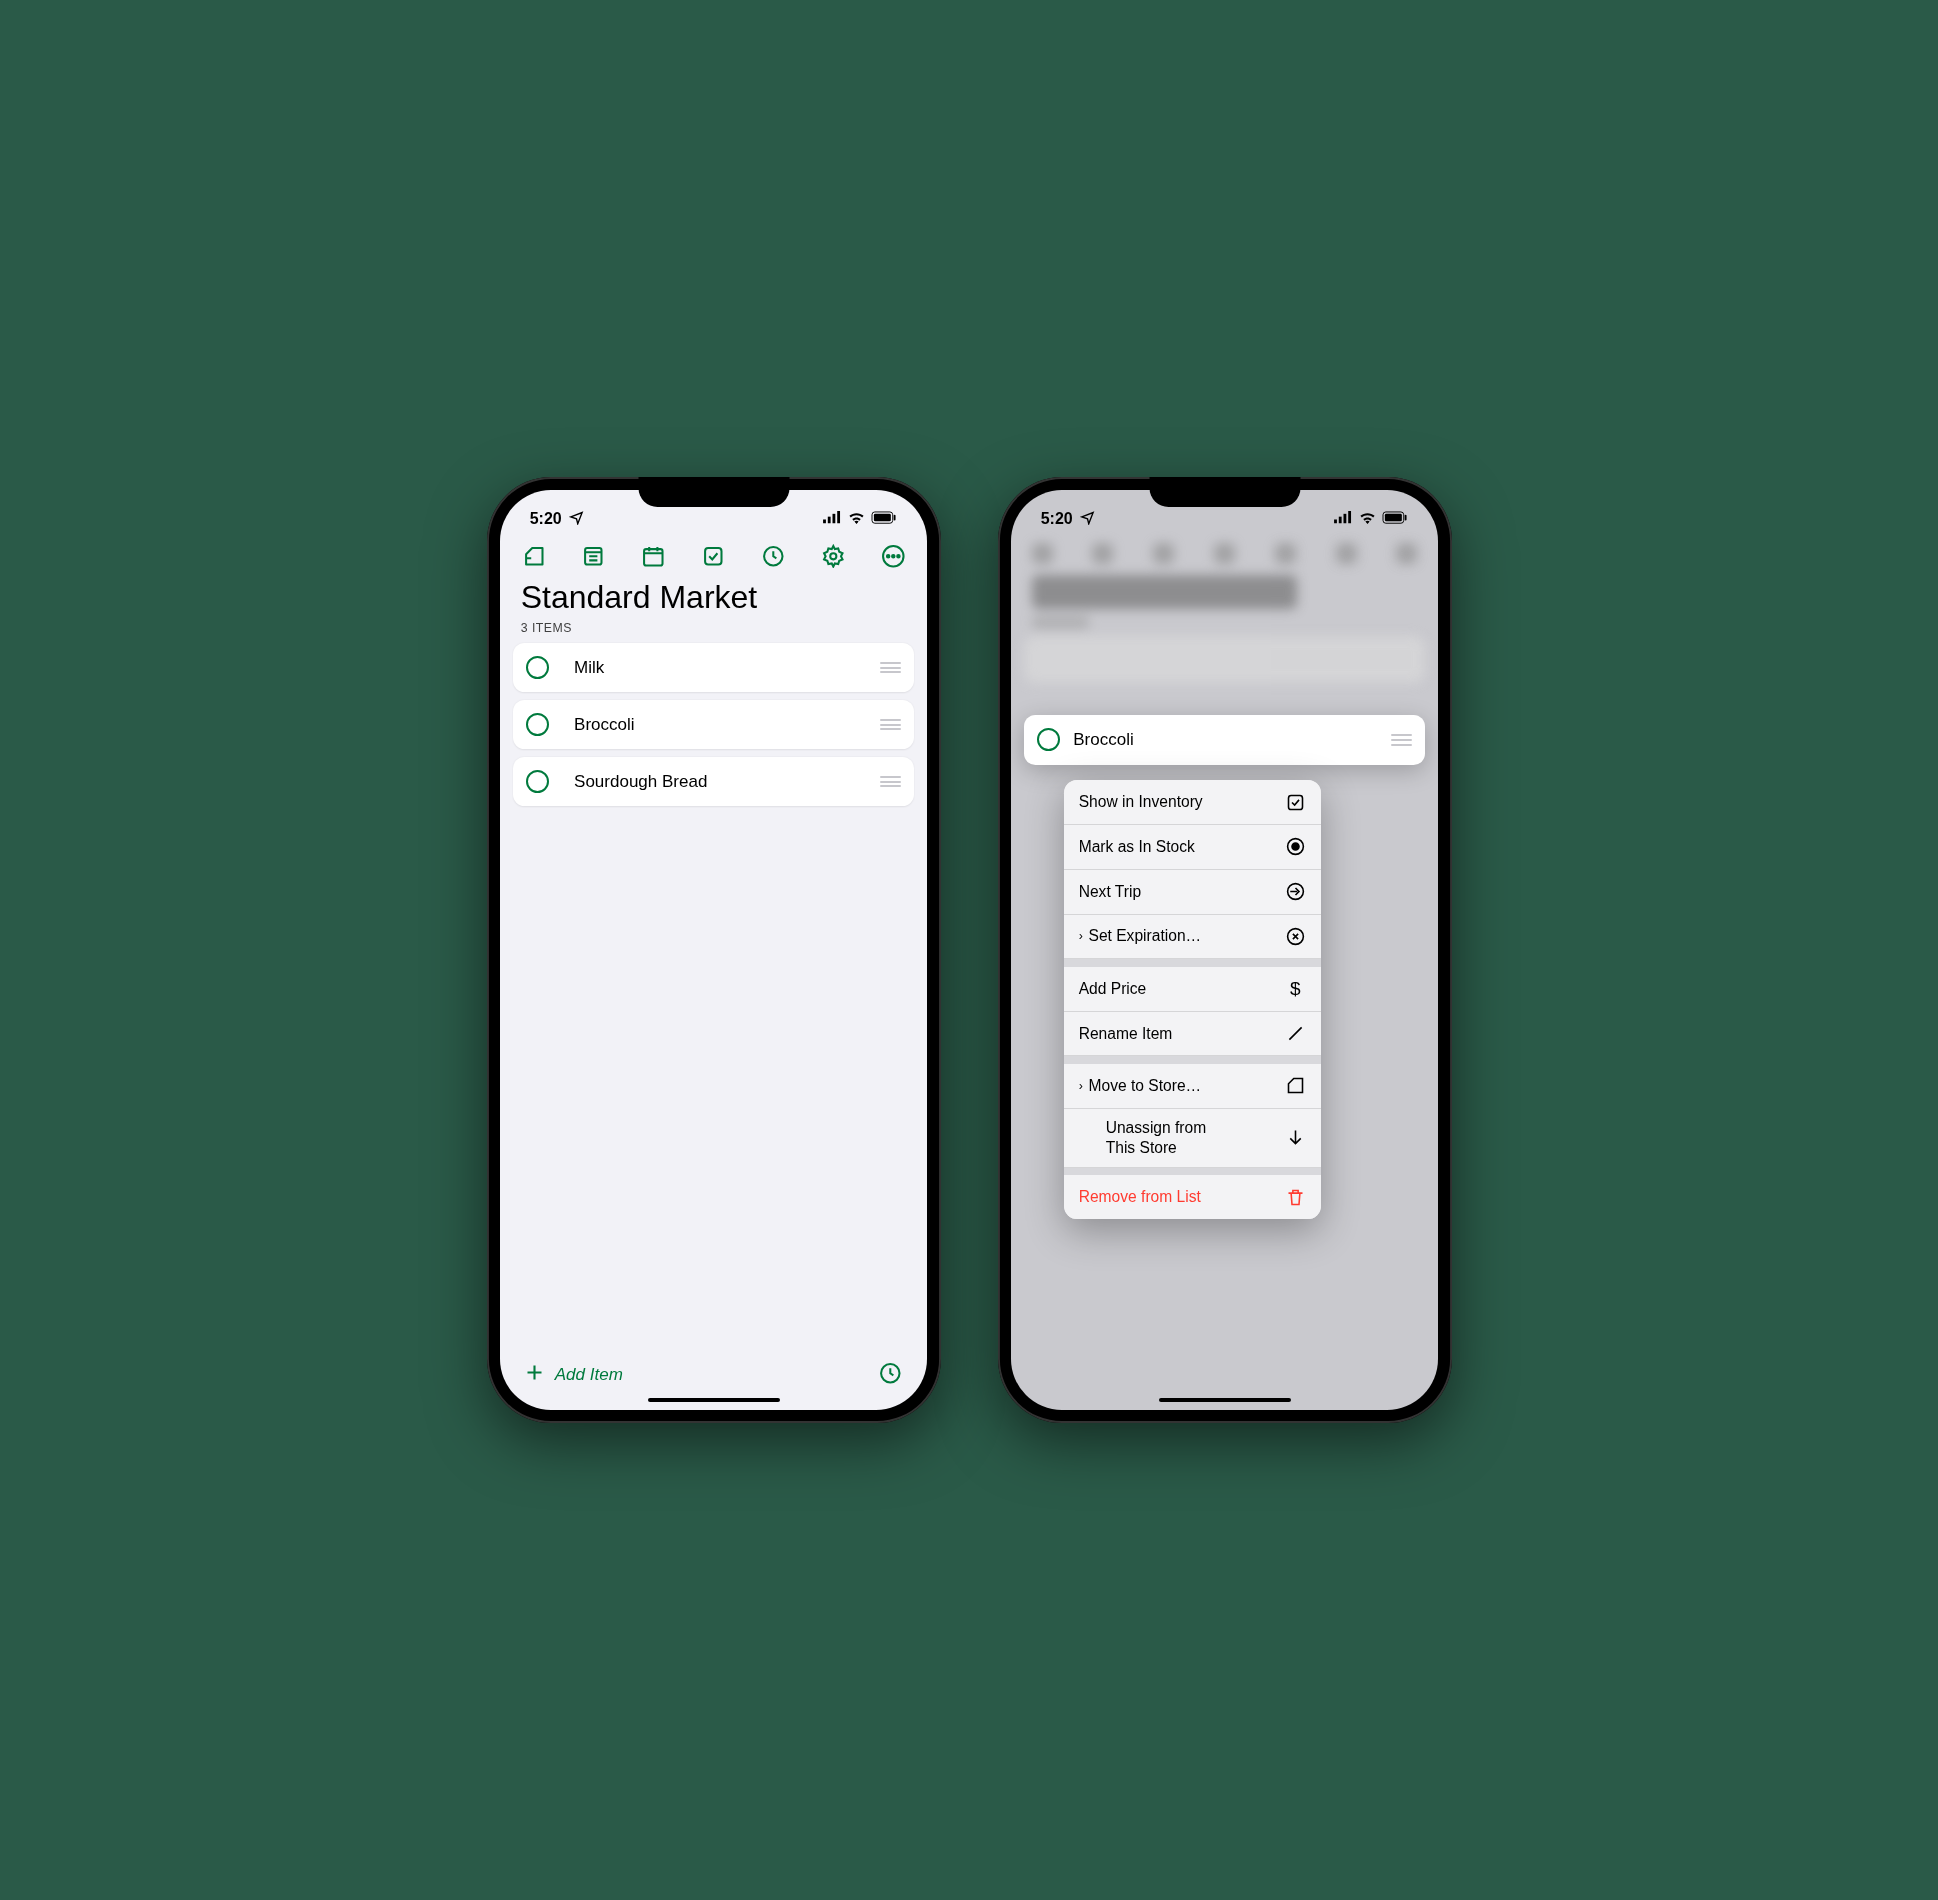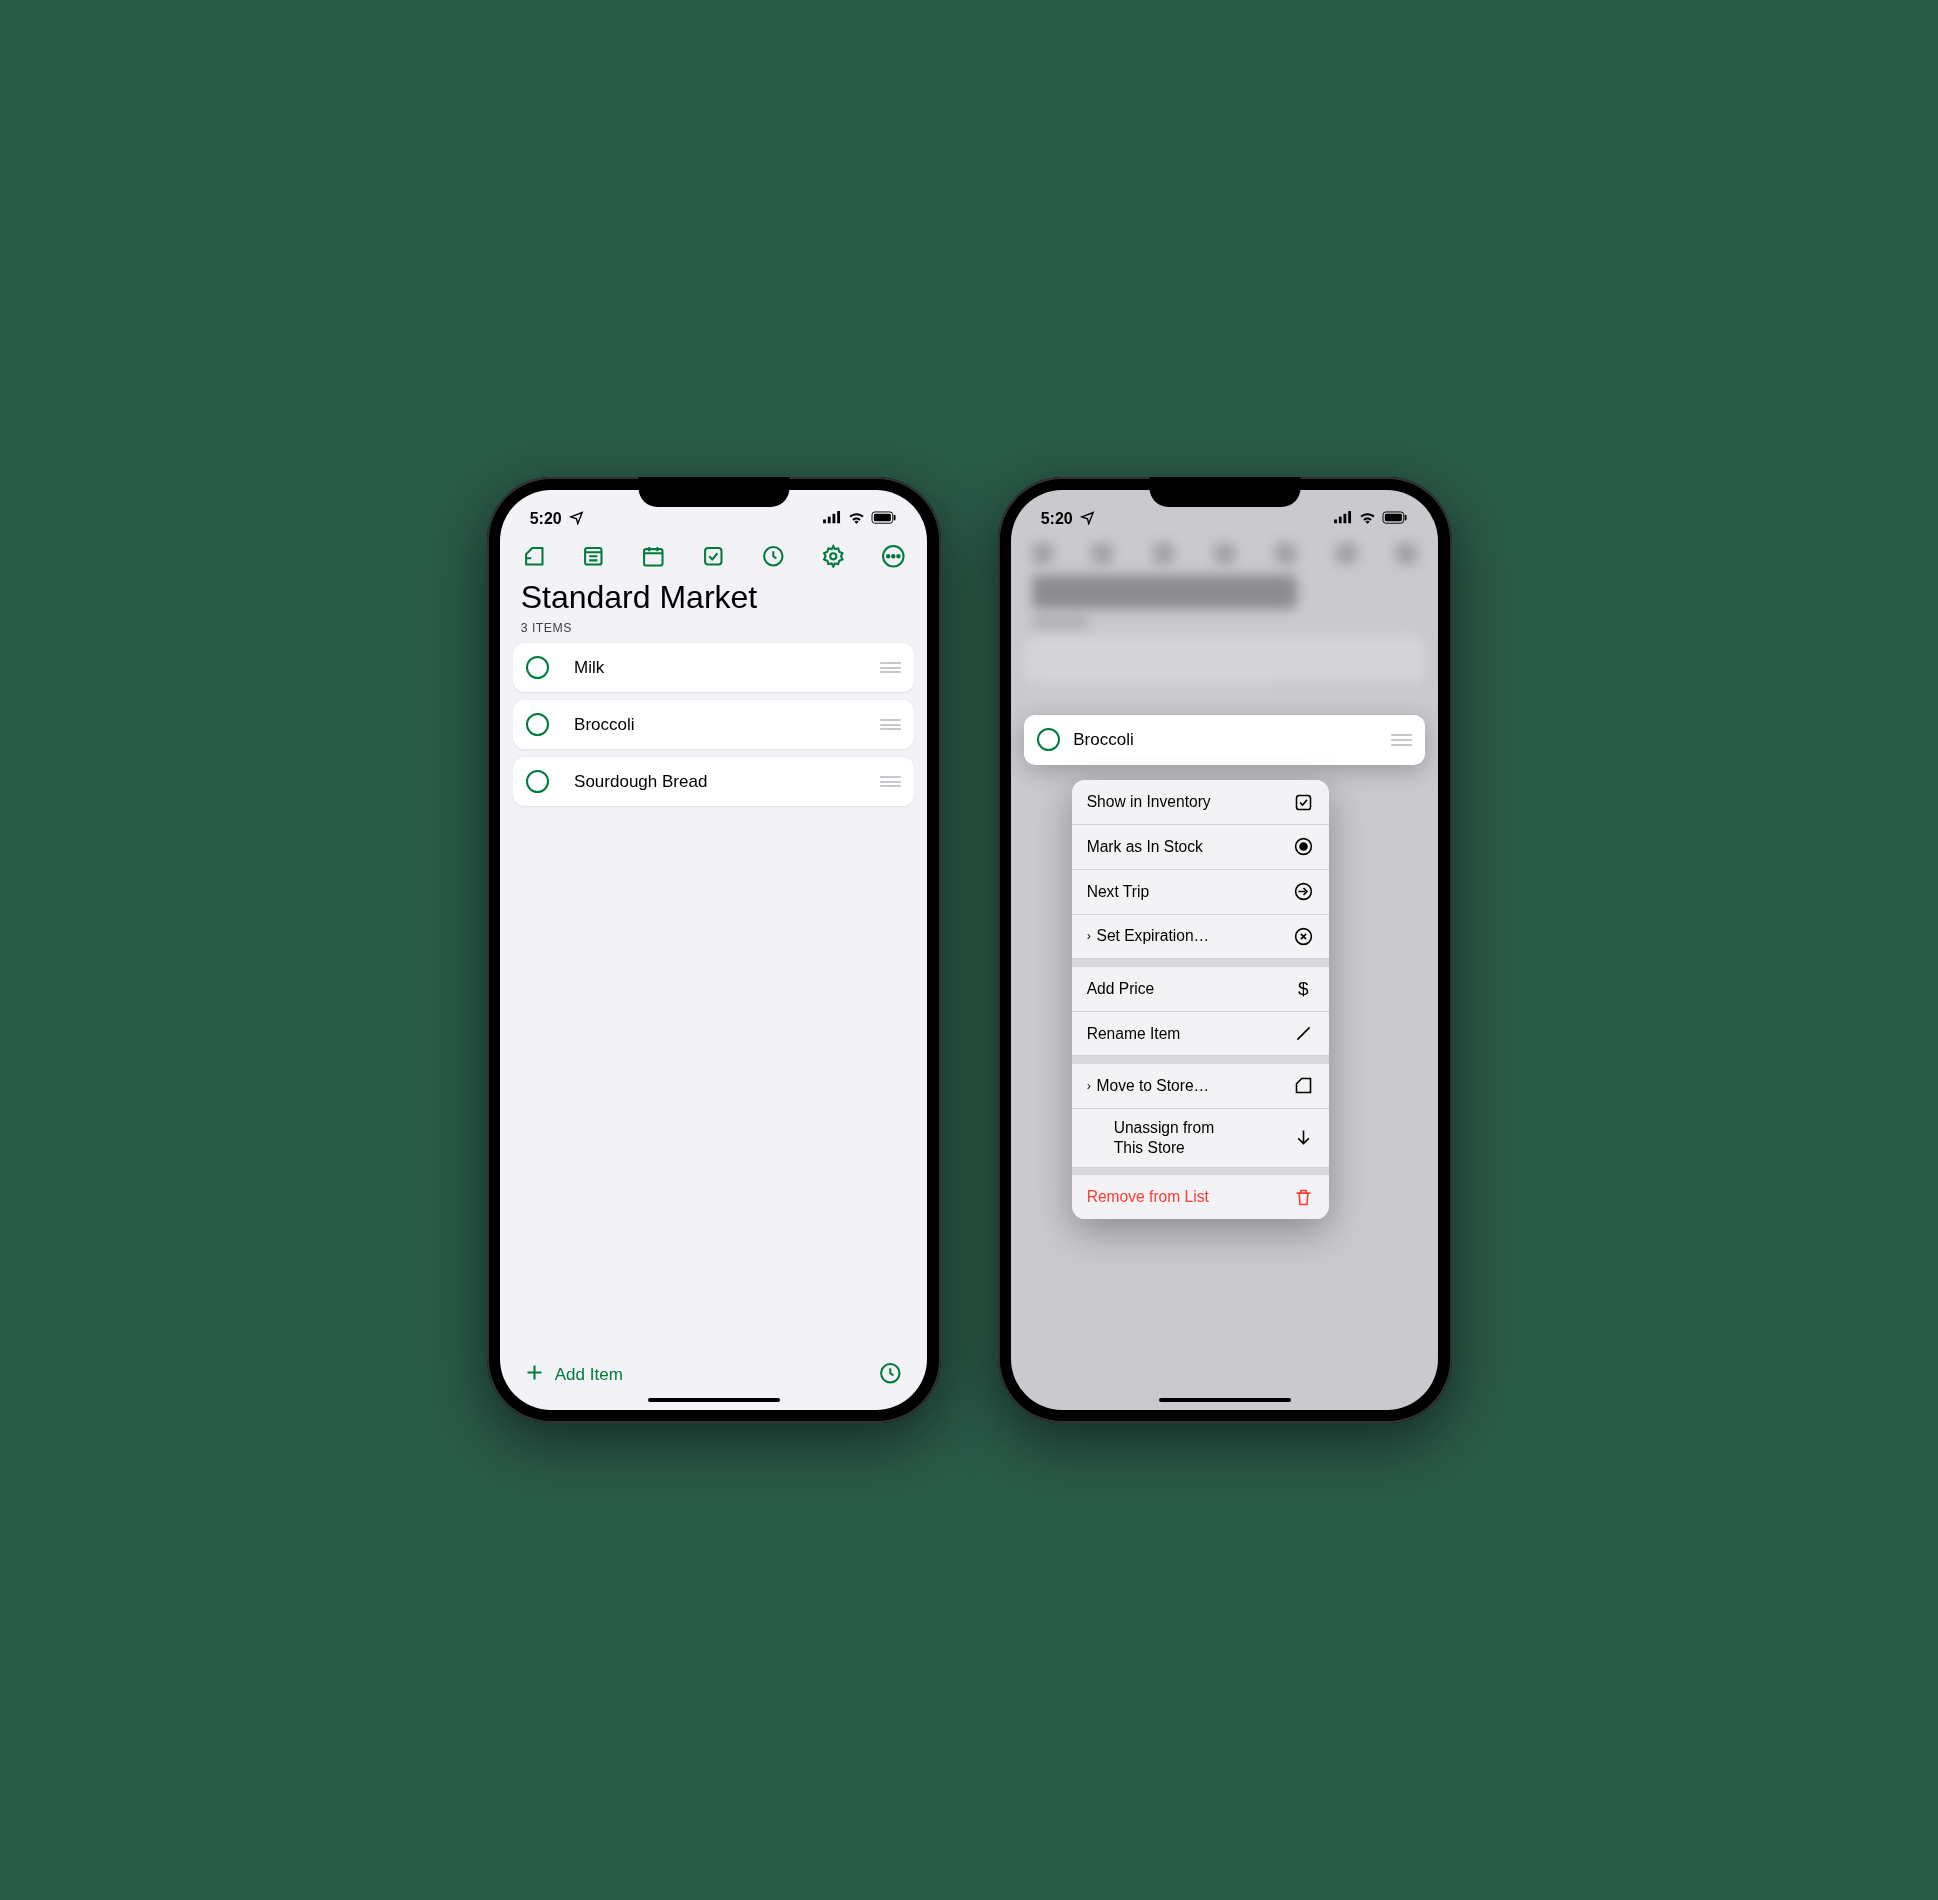--- a/index.html
+++ b/index.html
@@ -105,20 +105,21 @@
     height: 1.9px;
     background: #c7c7cc;
     border-radius: 1.9px;
   }
   .bottom-bar {
     margin-top: auto;
     display: flex;
     justify-content: space-between;
     align-items: center;
     padding: 15px 24.6px 21px;
+    font-style: italic;
   }
   .add-item {
     display: flex;
     align-items: center;
     gap: 9.5px;
     color: #007a3d;
     font-size: 17px;
   }
   .home-indicator {
     position: absolute;
@@ -143,21 +144,21 @@
     border-radius: 11.4px;
     padding: 13.2px;
     display: flex;
     align-items: center;
     gap: 13.2px;
     box-shadow: 0 5.7px 23px rgba(0,0,0,0.22);
     z-index: 10;
   }
   .context-menu {
     position: absolute;
-    left: 61px;
+    left: 53px;
     top: 290px;
     width: 257px;
     background: #eeeeeeee;
     border-radius: 13.2px;
     box-shadow: 0 11.4px 38px rgba(0,0,0,0.3);
     overflow: hidden;
     z-index: 10;
     backdrop-filter: blur(19px);
   }
   .menu-row {

